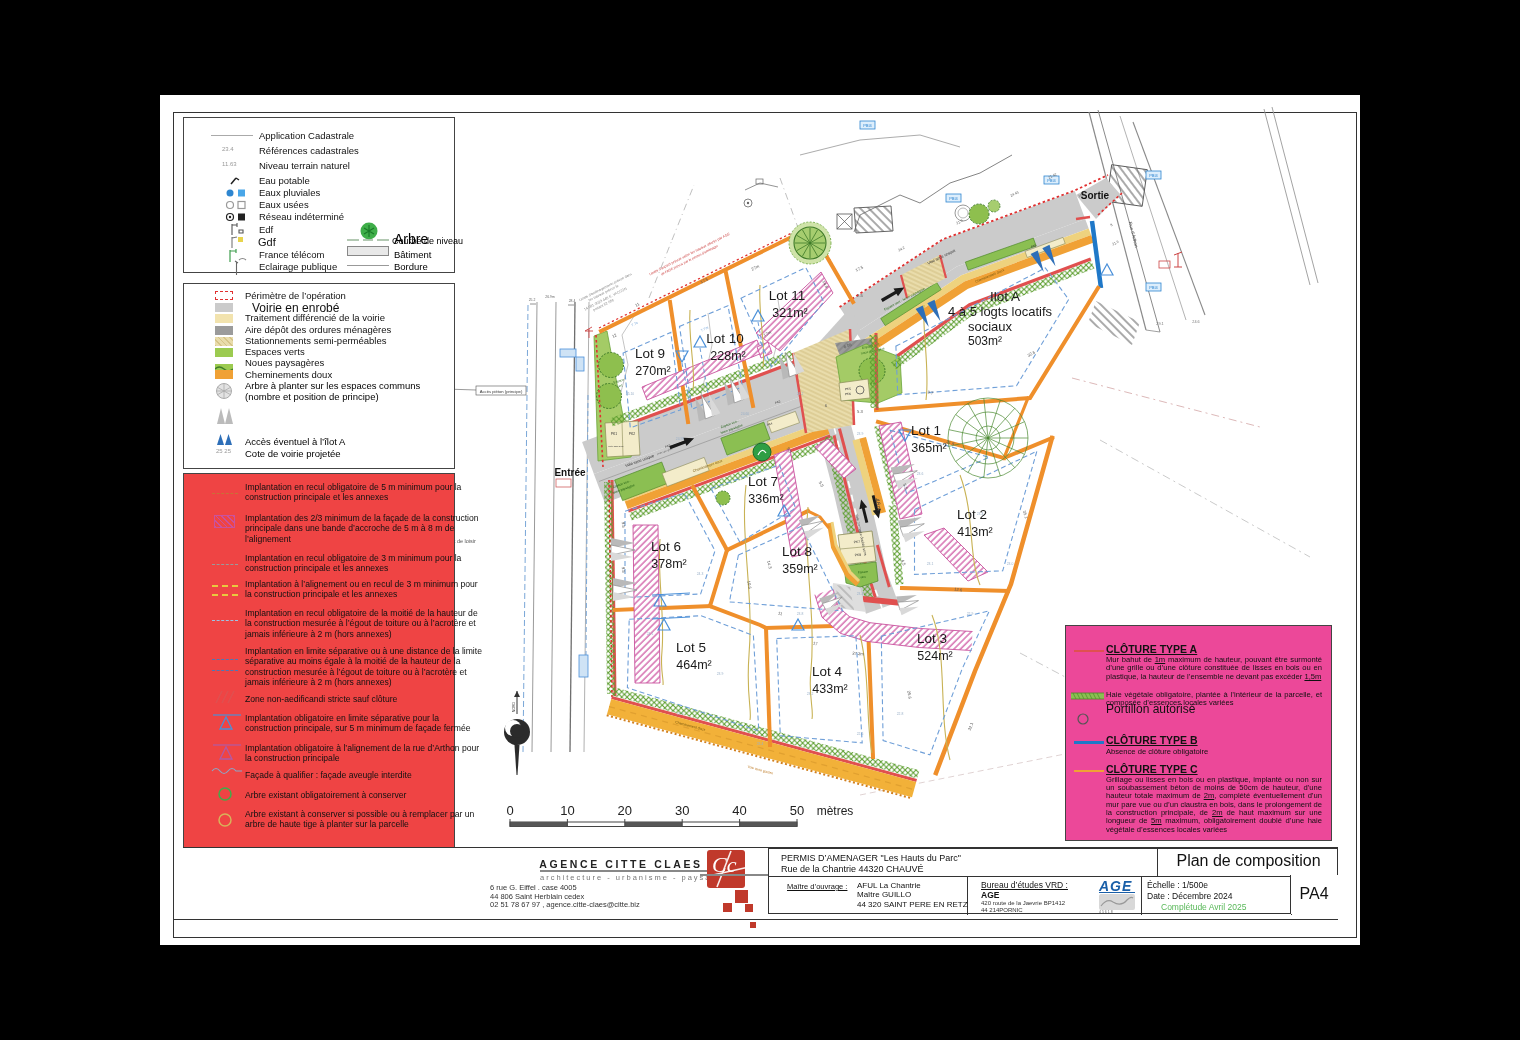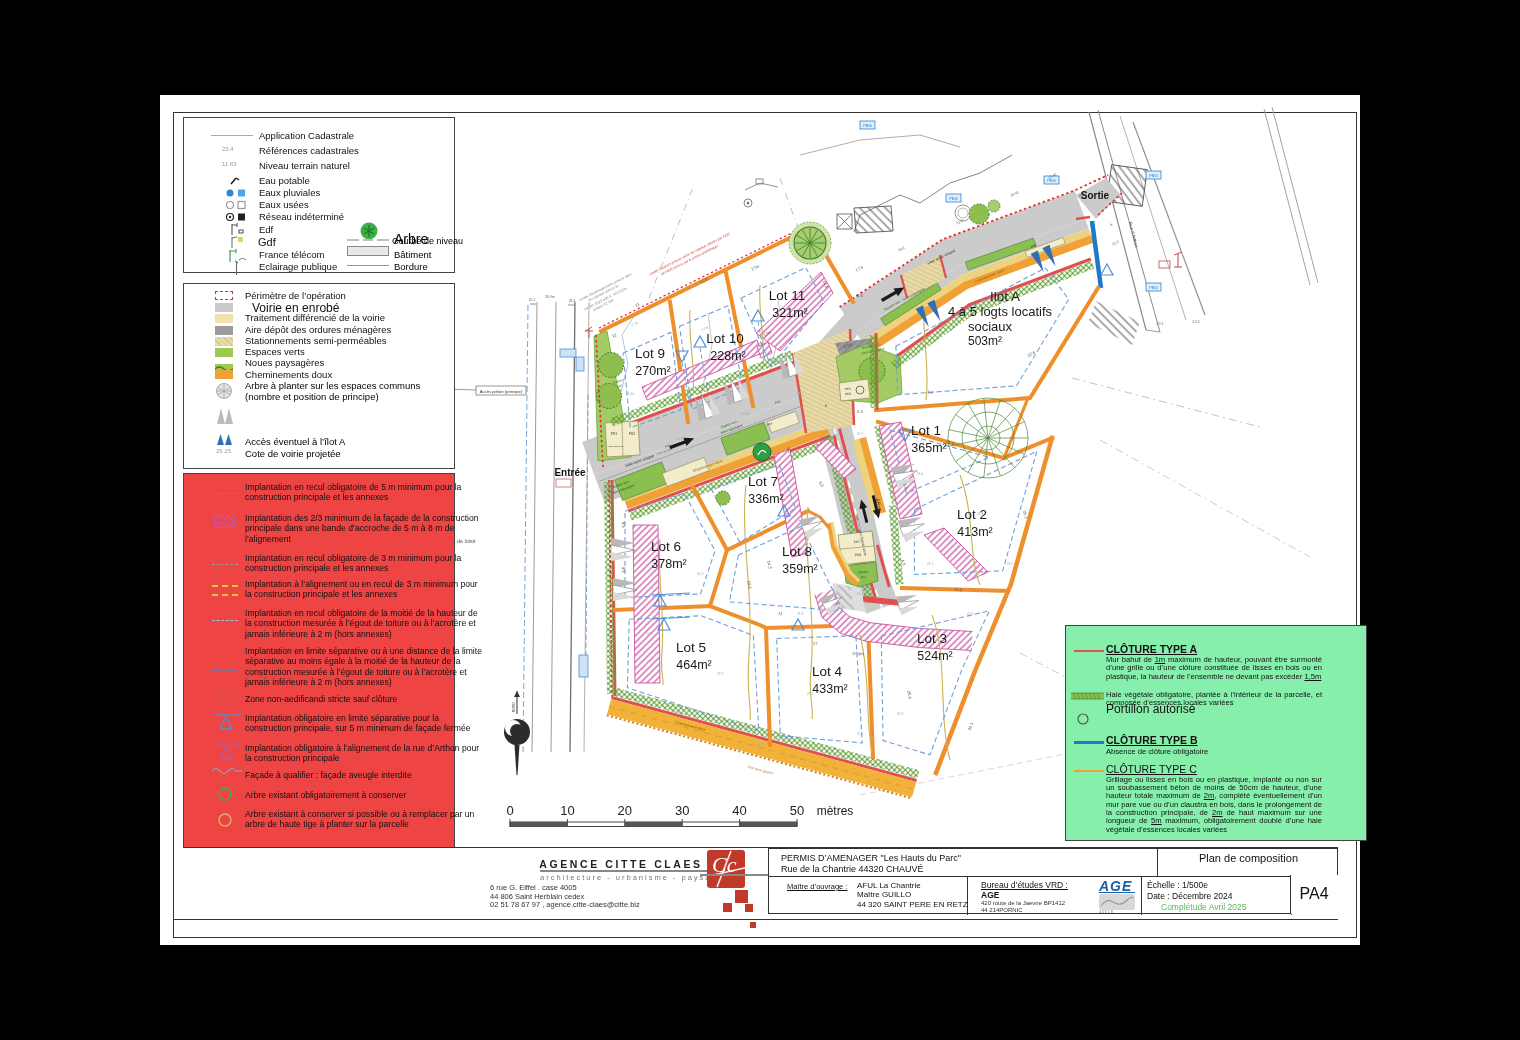--- a/index.html
+++ b/index.html
@@ -724,39 +724,39 @@
 <svg style="position:absolute;left:33px;top:312px" width="16" height="16">
         <circle cx="8" cy="8" r="6" fill="none" stroke="#3fae49" stroke-width="1.5"></circle>
       </svg>
 <div style="position:absolute;left:61px;top:316px;width:236px;white-space:nowrap">Arbre existant obligatoirement à conserver</div>
 <svg style="position:absolute;left:33px;top:338px" width="16" height="16">
         <circle cx="8" cy="8" r="6" fill="none" stroke="#d8b25a" stroke-width="1.5"></circle>
       </svg>
 <div style="position:absolute;left:61px;top:335px;width:236px;white-space:nowrap">Arbre existant à conserver si possible ou à remplacer par un<br>arbre de haute tige à planter sur la parcelle</div>
 </div>
 
-<div style="position:absolute;left:905px;top:530px;width:302px;height:216px;border:1.4px solid #444;background:#86efac;color:#111">
+<div style="position:absolute;left:905px;top:530px;width:267px;height:216px;border:1.4px solid #444;background:#ec4899;color:#111">
 <div style="position:absolute;left:8px;top:24px;width:30px;border-top:2.6px solid #e05050"></div>
 <div style="position:absolute;left:40px;top:17px;font-size:10.5px;font-weight:bold;text-decoration:underline">CLÔTURE TYPE A</div>
 <div style="position:absolute;left:40px;top:30px;width:216px;font-size:7.6px;line-height:8.35px;text-align:justify">Mur bahut de <u>1m</u> maximum de hauteur, pouvant être surmonté d’une grille ou d’une clôture constituée de lisses en bois ou en plastique, la hauteur de l’ensemble ne devant pas excéder <u>1,5m</u></div>
 <svg style="position:absolute;left:5px;top:66px" width="33" height="8">
         <rect x="0" y="1" width="33" height="6" fill="#8bbf52"></rect>
         <path d="M0 1 h33 M0 7 h33" stroke="#4e8a2a" stroke-width="0.8"></path>
         <path d="M2 1 l3 6 M6 1 l3 6 M10 1 l3 6 M14 1 l3 6 M18 1 l3 6 M22 1 l3 6 M26 1 l3 6" stroke="#4e8a2a" stroke-width="0.7"></path>
       </svg>
 <div style="position:absolute;left:40px;top:64.5px;width:216px;font-size:7.6px;line-height:8.35px;text-align:justify">Haie végétale obligatoire, plantée à l’intérieur de la parcelle, et composée d’essences locales variées</div>
 <svg style="position:absolute;left:11px;top:87px" width="14" height="14">
         <circle cx="6" cy="6" r="5" fill="none" stroke="#555" stroke-width="1.2"></circle>
       </svg>
 <div style="position:absolute;left:40px;top:76px;font-size:12px">Portillon autorisé</div>
 <div style="position:absolute;left:8px;top:115px;width:30px;border-top:3px solid #1f78c8"></div>
 <div style="position:absolute;left:40px;top:108px;font-size:10.5px;font-weight:bold;text-decoration:underline">CLÔTURE TYPE B</div>
 <div style="position:absolute;left:40px;top:121px;font-size:7.6px">Absence de clôture obligatoire</div>
 <div style="position:absolute;left:8px;top:144px;width:30px;border-top:2.6px solid #f0a135"></div>
-<div style="position:absolute;left:40px;top:137px;font-size:10.5px;font-weight:normal;text-decoration:underline">CLÔTURE TYPE C</div>
+<div style="position:absolute;left:40px;top:137px;font-size:10.5px;font-weight:bold;text-decoration:underline">CLÔTURE TYPE C</div>
 <div style="position:absolute;left:40px;top:149.5px;width:216px;font-size:7.6px;line-height:8.35px;text-align:justify">Grillage ou lisses en bois ou en plastique, implanté ou non sur un soubassement béton de moins de 50cm de hauteur, d’une hauteur totale maximum de <u>2m</u>, complété éventuellement d’un mur pare vue ou d’un claustra en bois, dans le prolongement de la construction principale, de <u>2m</u> de haut maximum sur une longueur de <u>5m</u> maximum, obligatoirement doublé d’une haie végétale d’essences locales variées</div>
 </div>
 
 <div style="position:absolute;left:23px;top:752px;width:1155px;border-top:1.4px solid #333"></div>
 <div style="position:absolute;left:13px;top:824px;width:1165px;border-top:1.4px solid #333"></div>
 
 <div style="position:absolute;left:378px;top:763px;width:166px;text-align:center;font-size:10.5px;font-weight:bold;letter-spacing:2.6px;color:#222;white-space:nowrap">AGENCE CITTE CLAES</div>
 <div style="position:absolute;left:380px;top:775px;width:170px;border-top:2.4px solid #888"></div>
 <div style="position:absolute;left:380px;top:778px;width:170px;text-align:center;font-size:7.5px;letter-spacing:2px;color:#777;white-space:nowrap">architecture - urbanisme - paysage</div>
 <div style="position:absolute;left:330px;top:789px;width:215px;text-align:left;font-size:7.5px;color:#333;line-height:8.6px">6 rue G. Eiffel . case 4005<br>44 806 Saint Herblain cedex<br>02 51 78 67 97 , agence.citte-claes@citte.biz</div>
@@ -774,21 +774,21 @@
 
 <div style="position:absolute;left:608px;top:753px;width:570px;height:66px;border:1.6px solid #333;background:#fff">
 <div style="position:absolute;left:0px;top:26.6px;width:570px;border-top:1.2px solid #333"></div>
 <div style="position:absolute;left:388px;top:0;height:26.6px;border-left:1.2px solid #333"></div>
 <div style="position:absolute;left:522px;top:26.6px;width:48px;height:39.4px;background:#fff"></div>
 <div style="position:absolute;left:198px;top:26.6px;height:39.4px;border-left:1.2px solid #333"></div>
 <div style="position:absolute;left:372px;top:26.6px;height:39.4px;border-left:1.2px solid #333"></div>
 <div style="position:absolute;left:522px;top:26.6px;height:39.4px;border-left:1.2px solid #333"></div>
 <div style="position:absolute;left:12px;top:4px;font-size:9px;color:#111">PERMIS D’AMENAGER "Les Hauts du Parc"</div>
 <div style="position:absolute;left:12px;top:15px;font-size:9px;color:#111">Rue de la Chantrie 44320 CHAUVÉ</div>
-<div style="position:absolute;left:389px;top:3px;width:181px;text-align:center;font-size:11px;color:#111;white-space:nowrap">Plan de composition</div>
+<div style="position:absolute;left:389px;top:3px;width:181px;text-align:center;font-size:16px;color:#111;white-space:nowrap">Plan de composition</div>
 <div style="position:absolute;left:18px;top:33px;font-size:7.5px;text-decoration:underline;color:#111">Maître d’ouvrage :</div>
 <div style="position:absolute;left:88px;top:32px;font-size:8px;color:#111;line-height:9.4px">AFUL La Chantrie<br>Maître GUILLO<br>44 320 SAINT PERE EN RETZ</div>
 <div style="position:absolute;left:212px;top:31px;font-size:8.5px;text-decoration:underline;color:#111">Bureau d’études VRD :</div>
 <div style="position:absolute;left:212px;top:41px;font-size:8.5px;font-weight:bold;color:#111">AGE</div>
 <div style="position:absolute;left:212px;top:51px;font-size:6px;color:#333;line-height:7px">420 route de la Jaevrie BP1412<br>44 214PORNIC</div>
 <div style="position:absolute;left:330px;top:29px;font-size:14px;font-weight:bold;font-style:italic;color:#1a5fa8;letter-spacing:1px">AGE</div>
 <div style="position:absolute;left:330px;top:43px;width:36px;border-top:1.2px solid #1a5fa8"></div>
 <div style="position:absolute;left:330px;top:45px;width:36px;height:16px;background:#d8d8d8;border-radius:2px"></div>
 <svg style="position:absolute;left:330px;top:45px" width="36" height="16">
         <path d="M2 12 q6 -8 12 -4 q8 5 14 -2 q4 -4 6 -2" stroke="#999" stroke-width="1.2" fill="none"></path>

